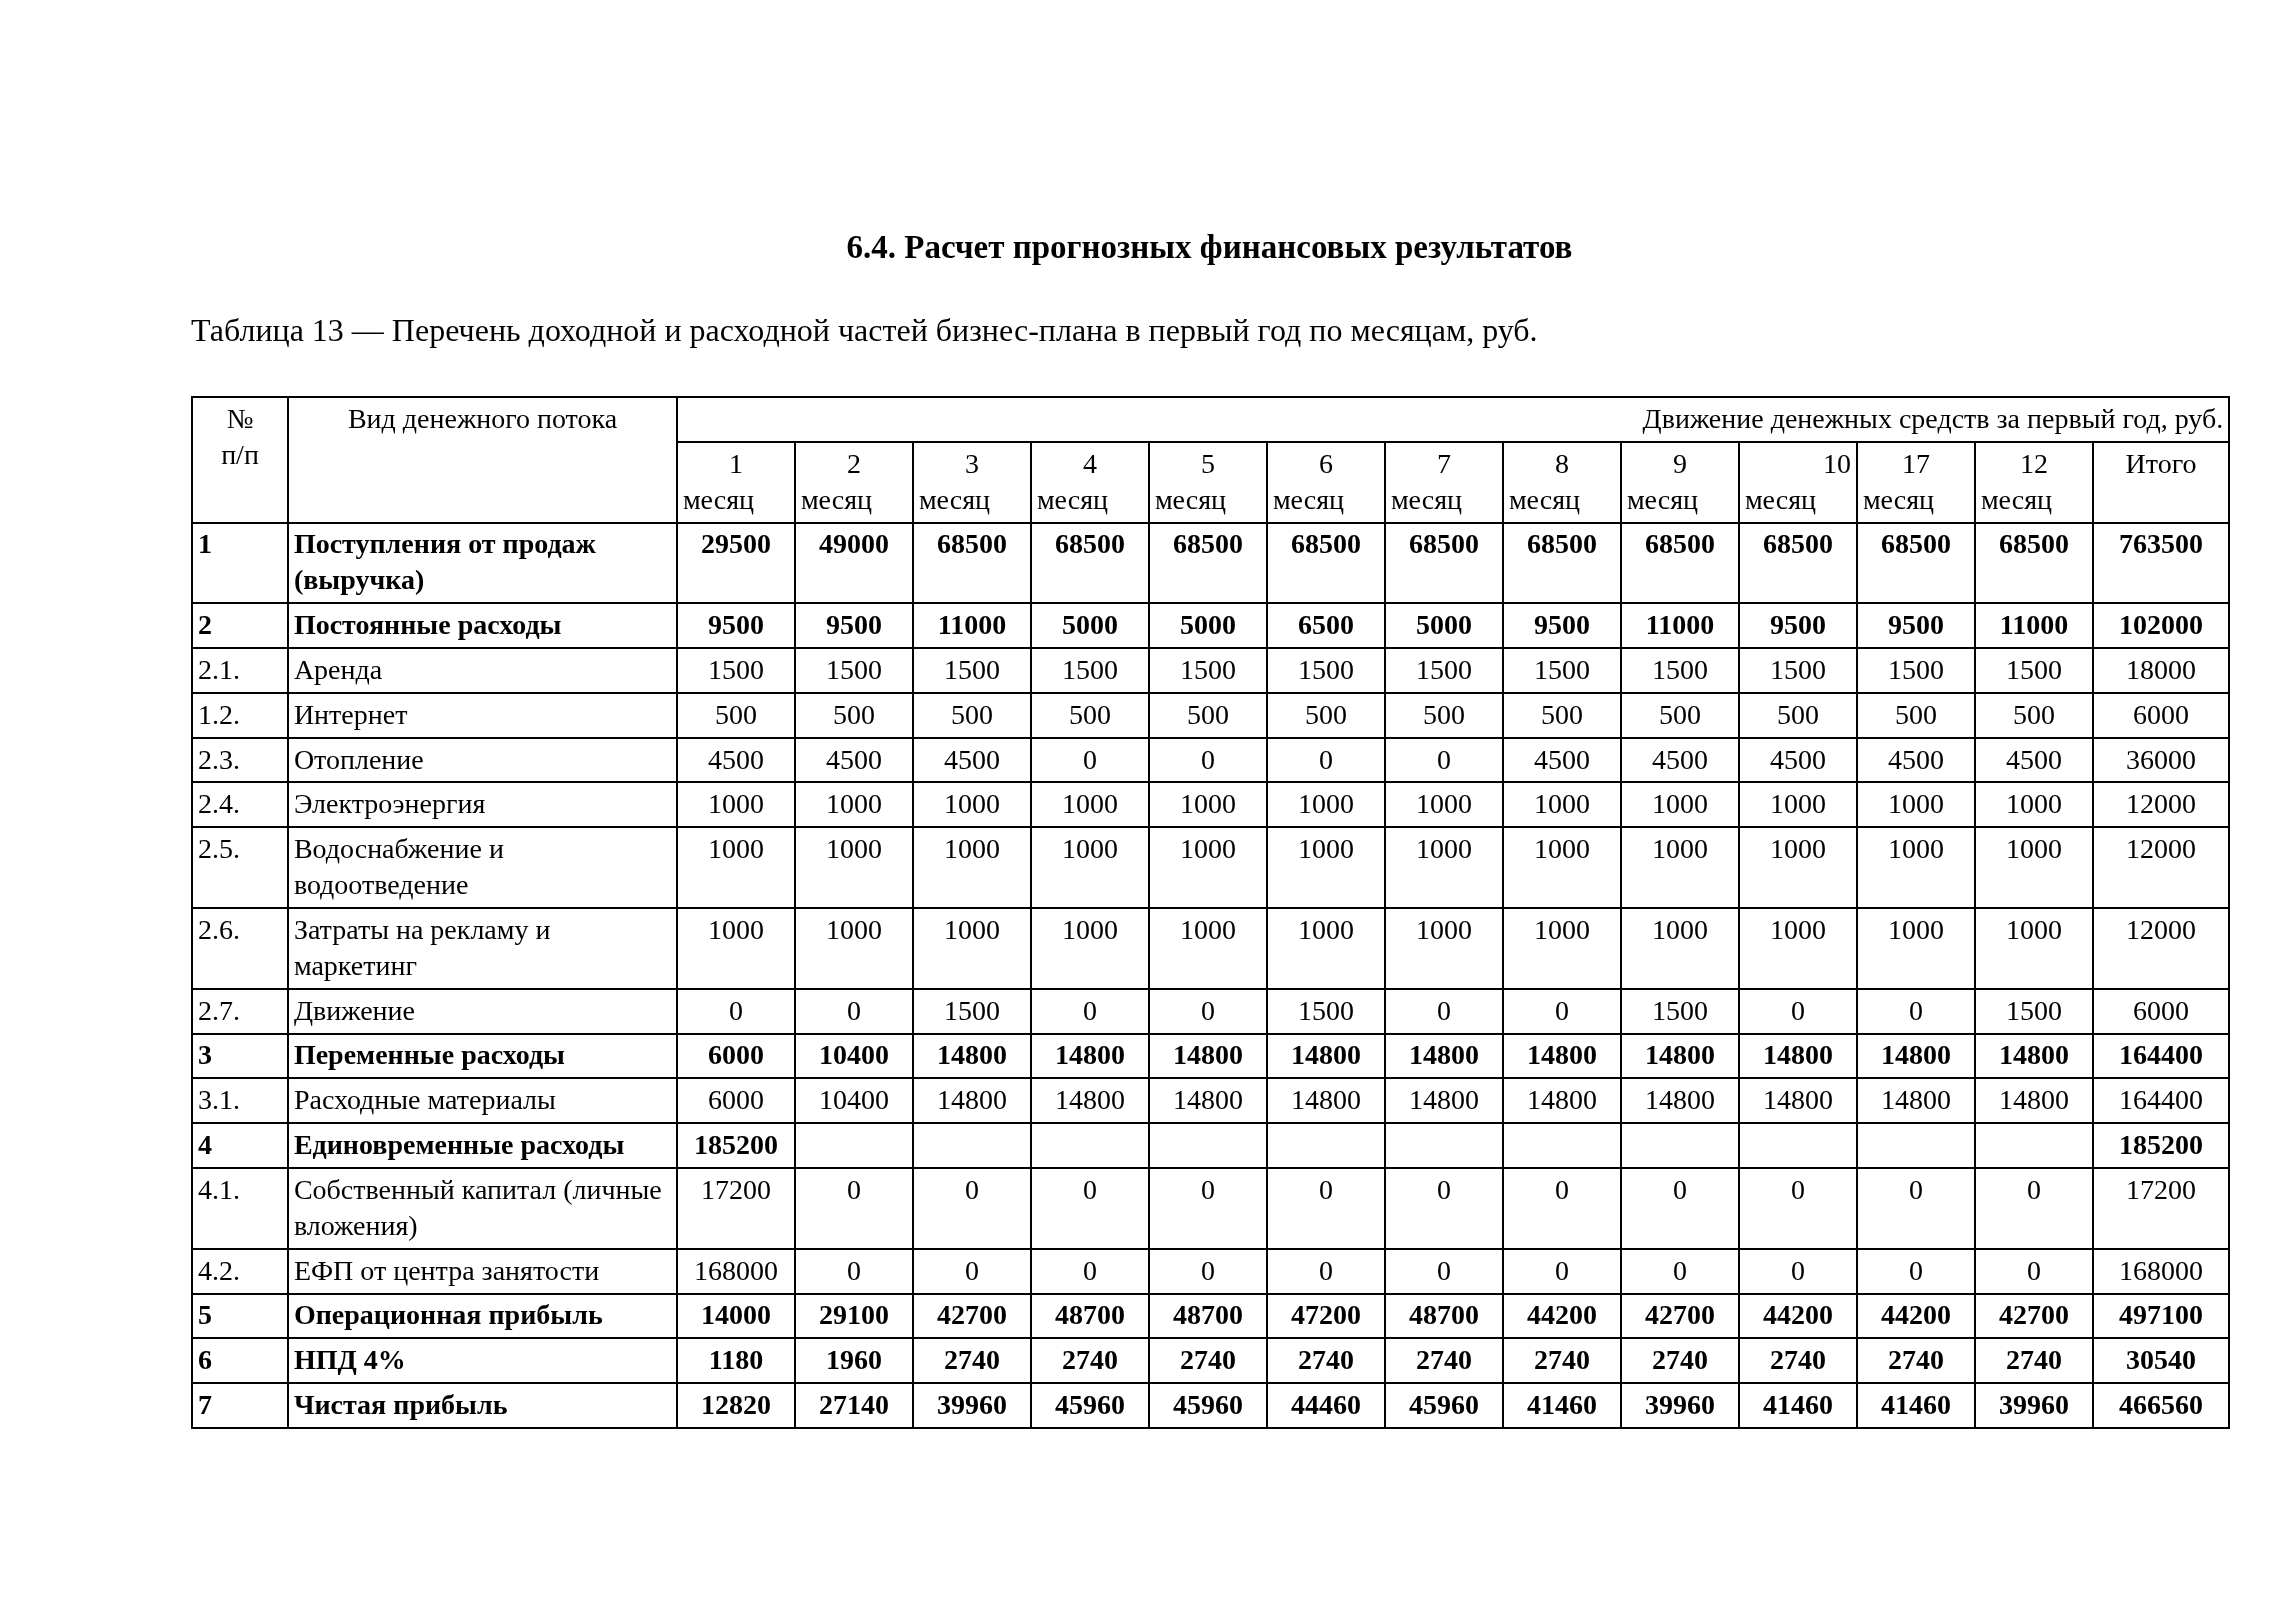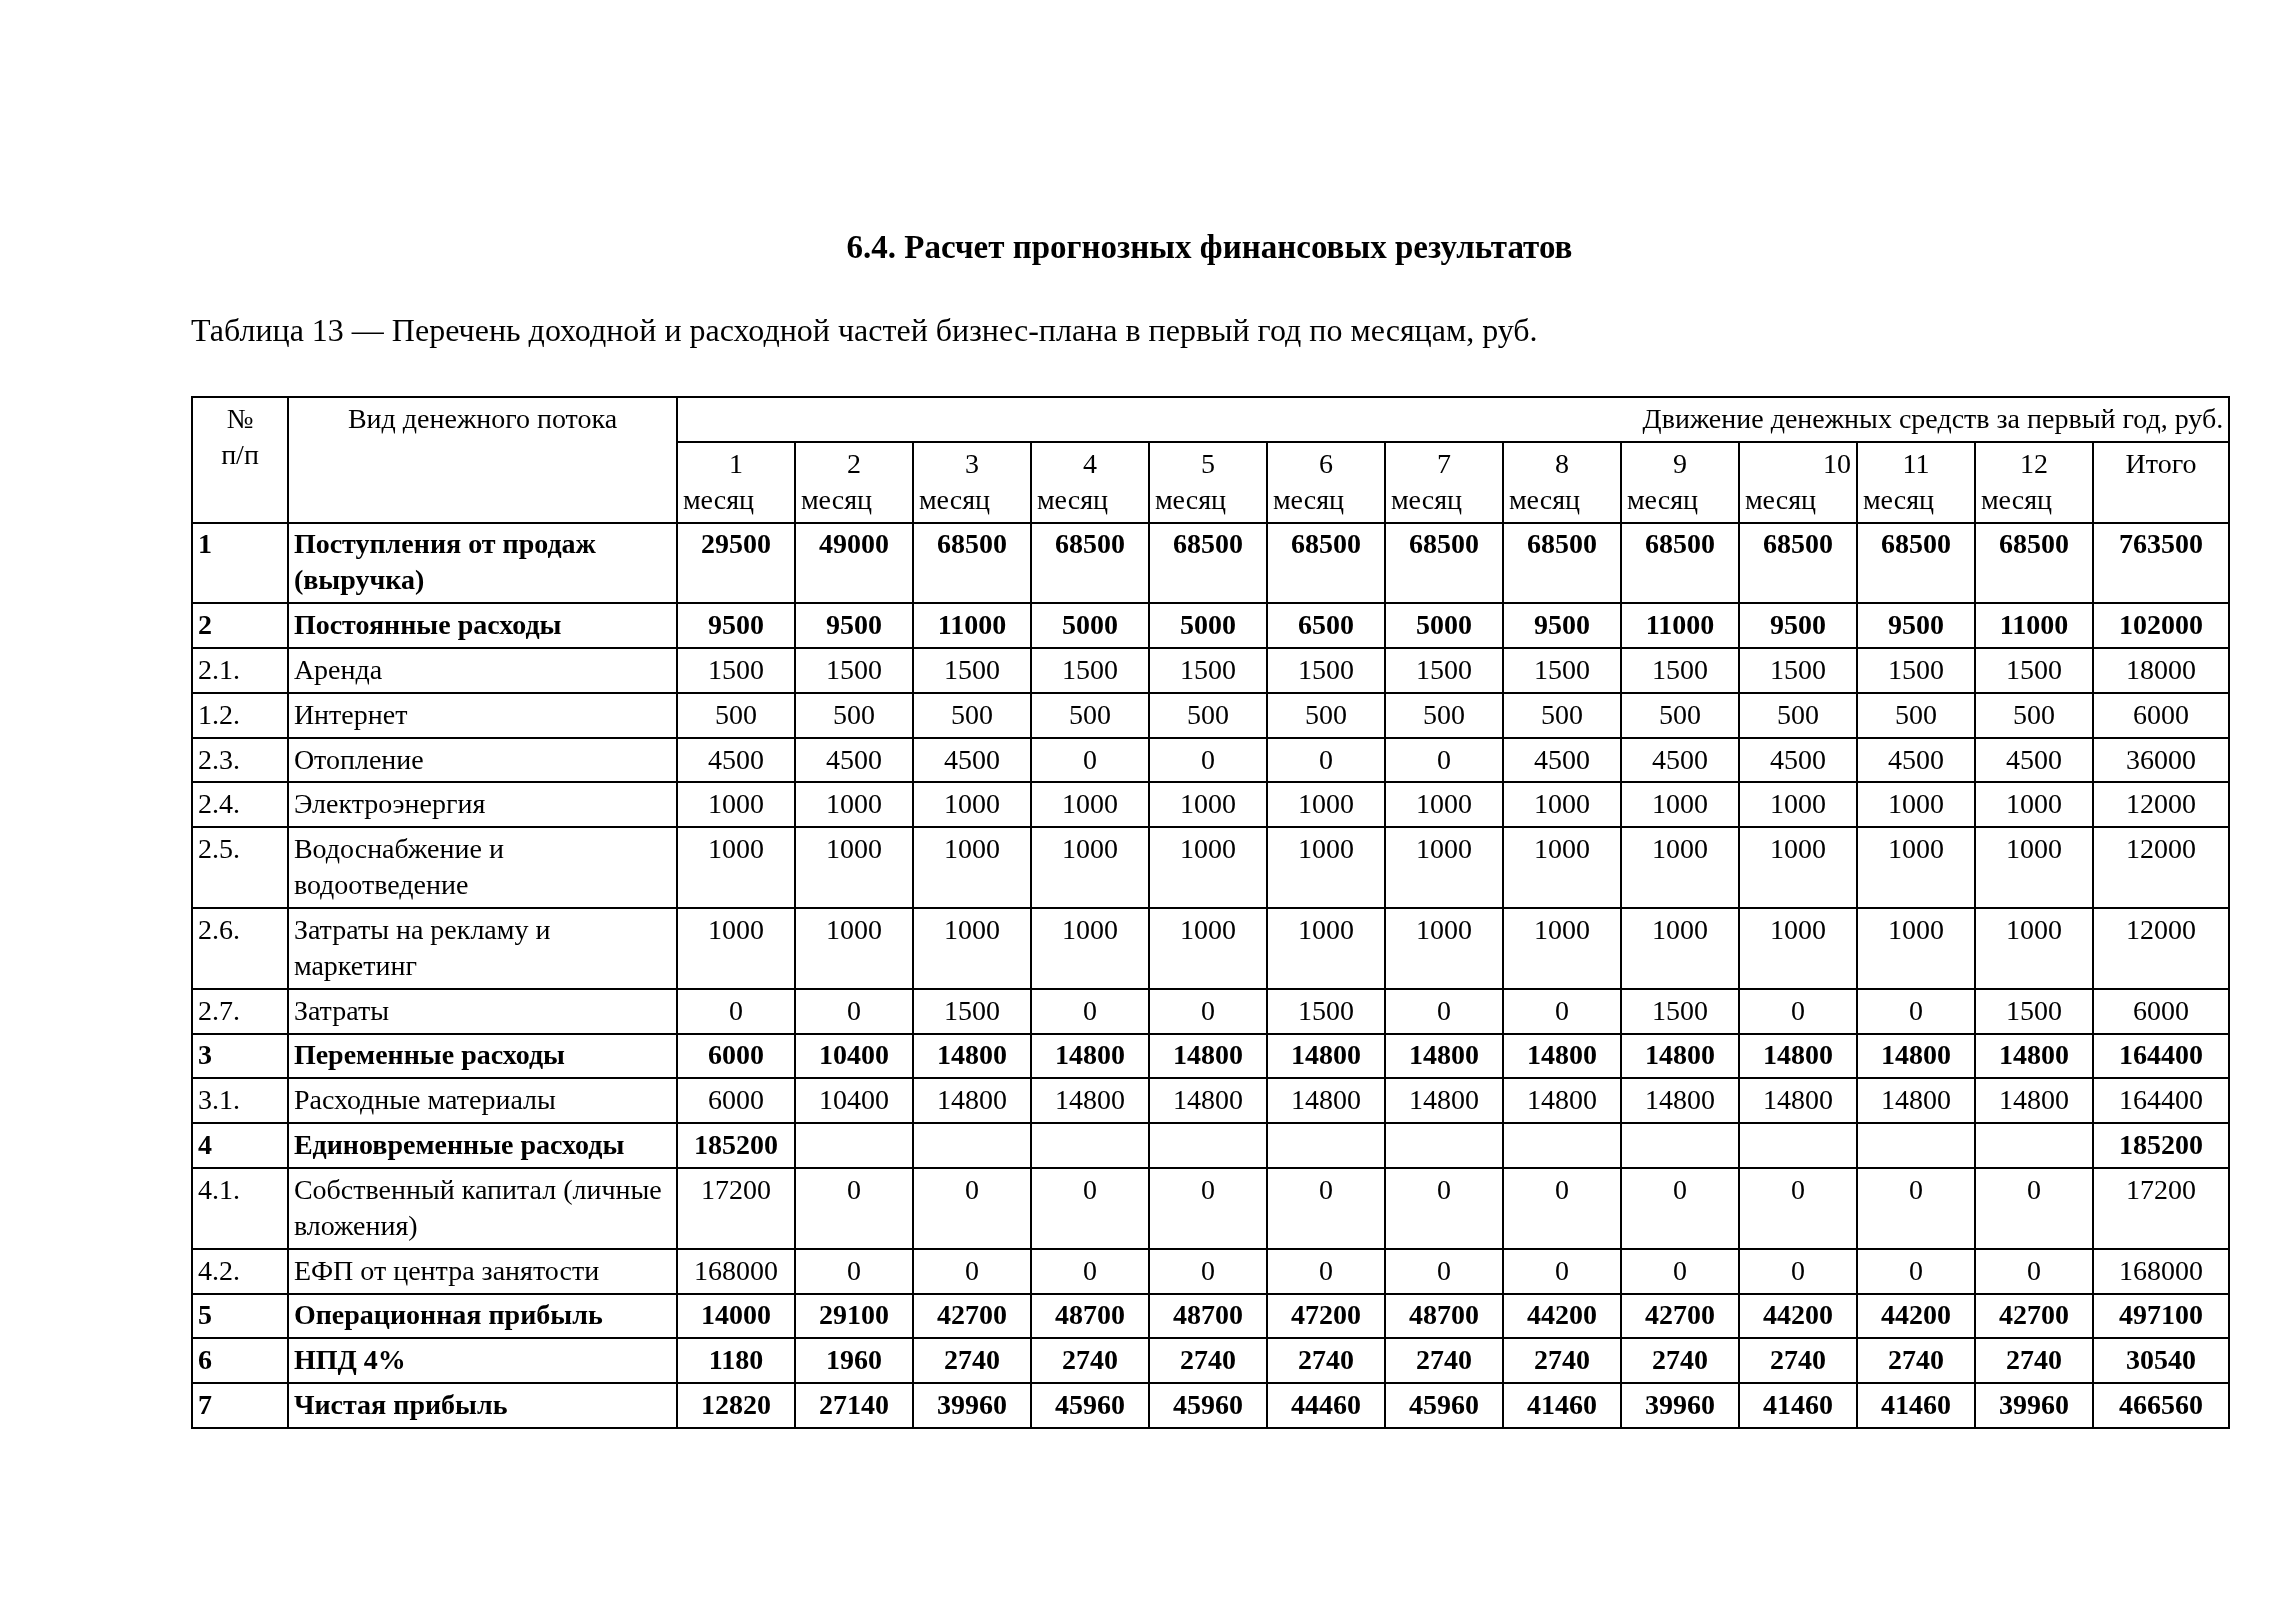--- a/index.html
+++ b/index.html
@@ -138,21 +138,21 @@
           </th>
           <th class="h-month">
             <span class="mnum" style="display: block;">9</span>
             <span class="mword" style="display: block;">месяц</span>
           </th>
           <th class="h-month">
             <span class="mnum" style="display: block; text-align: right;">10</span>
             <span class="mword" style="display: block;">месяц</span>
           </th>
           <th class="h-month">
-            <span class="mnum" style="display: block;">11</span>
+            <span class="mnum" style="display: block;">17</span>
             <span class="mword" style="display: block;">месяц</span>
           </th>
           <th class="h-month">
             <span class="mnum" style="display: block;">12</span>
             <span class="mword" style="display: block;">месяц</span>
           </th>
           <th class="h-month">Итого</th>
         </tr>
     </thead>
     <tbody id="table-body">
@@ -287,21 +287,21 @@
           <td class="c-val">1000</td>
           <td class="c-val">1000</td>
           <td class="c-val">1000</td>
           <td class="c-val">1000</td>
           <td class="c-val">1000</td>
           <td class="c-val">1000</td>
           <td class="c-total">12000</td>
         </tr>
         <tr>
           <td class="c-num">2.7.</td>
-          <td class="c-label">Затраты</td>
+          <td class="c-label">Движение</td>
           <td class="c-val">0</td>
           <td class="c-val">0</td>
           <td class="c-val">1500</td>
           <td class="c-val">0</td>
           <td class="c-val">0</td>
           <td class="c-val">1500</td>
           <td class="c-val">0</td>
           <td class="c-val">0</td>
           <td class="c-val">1500</td>
           <td class="c-val">0</td>

